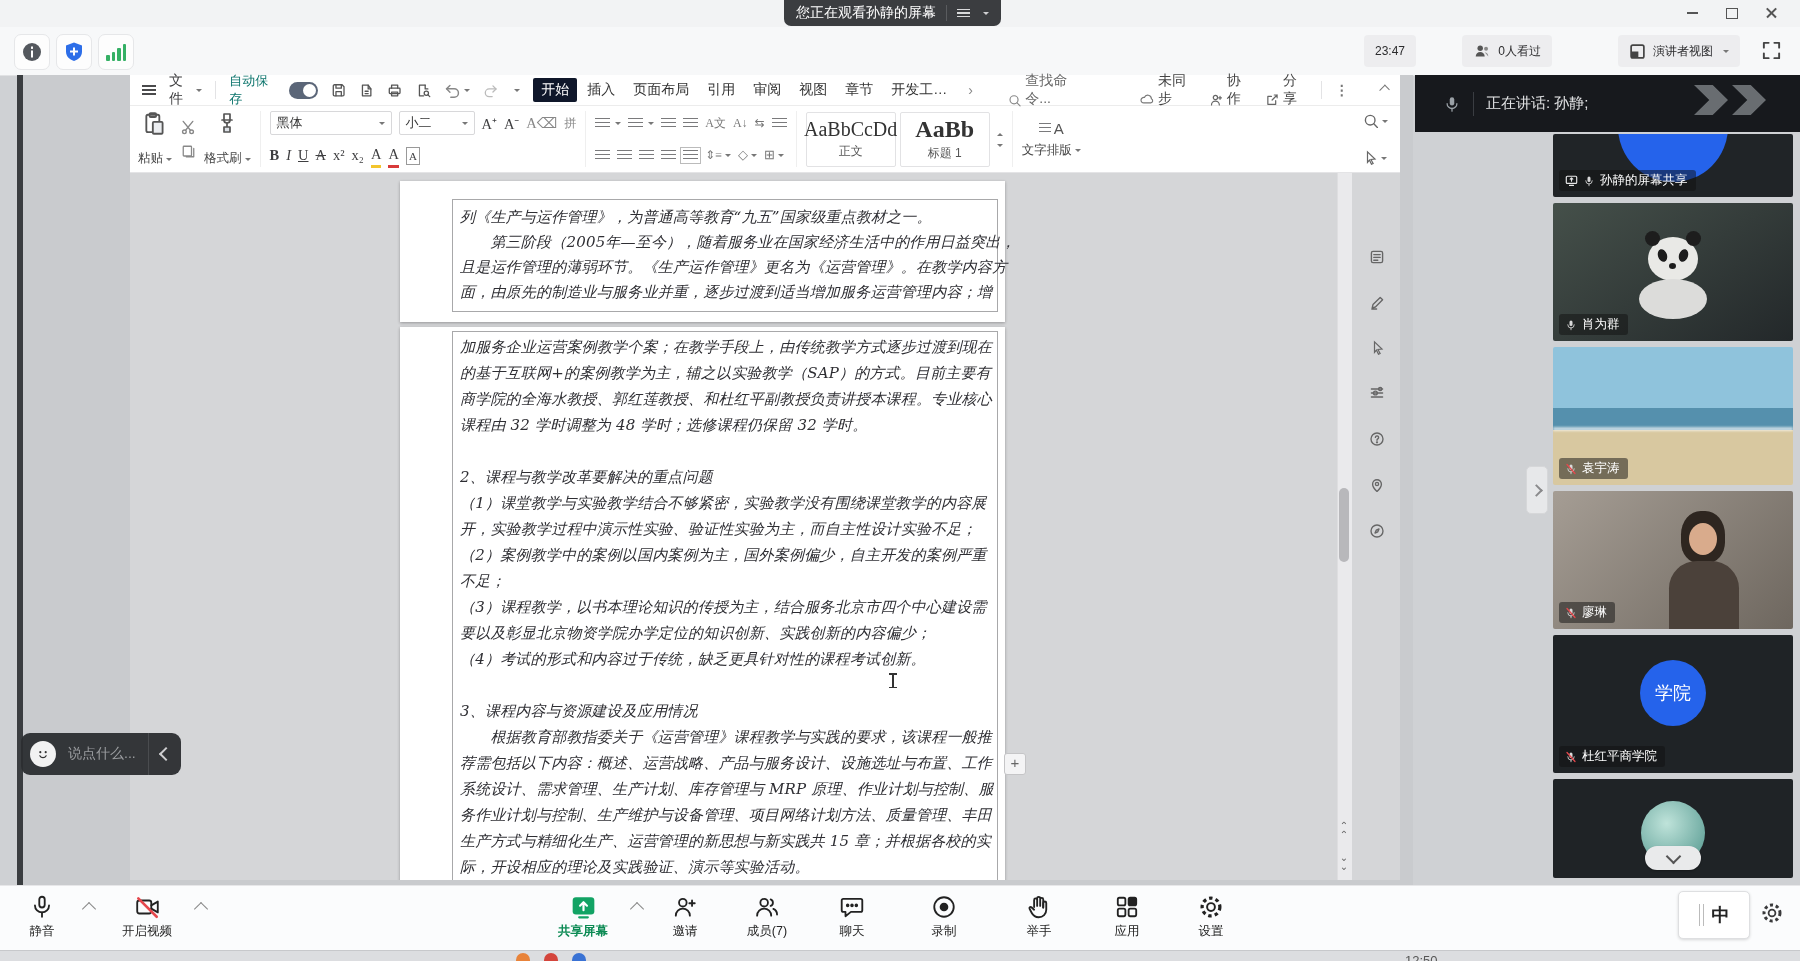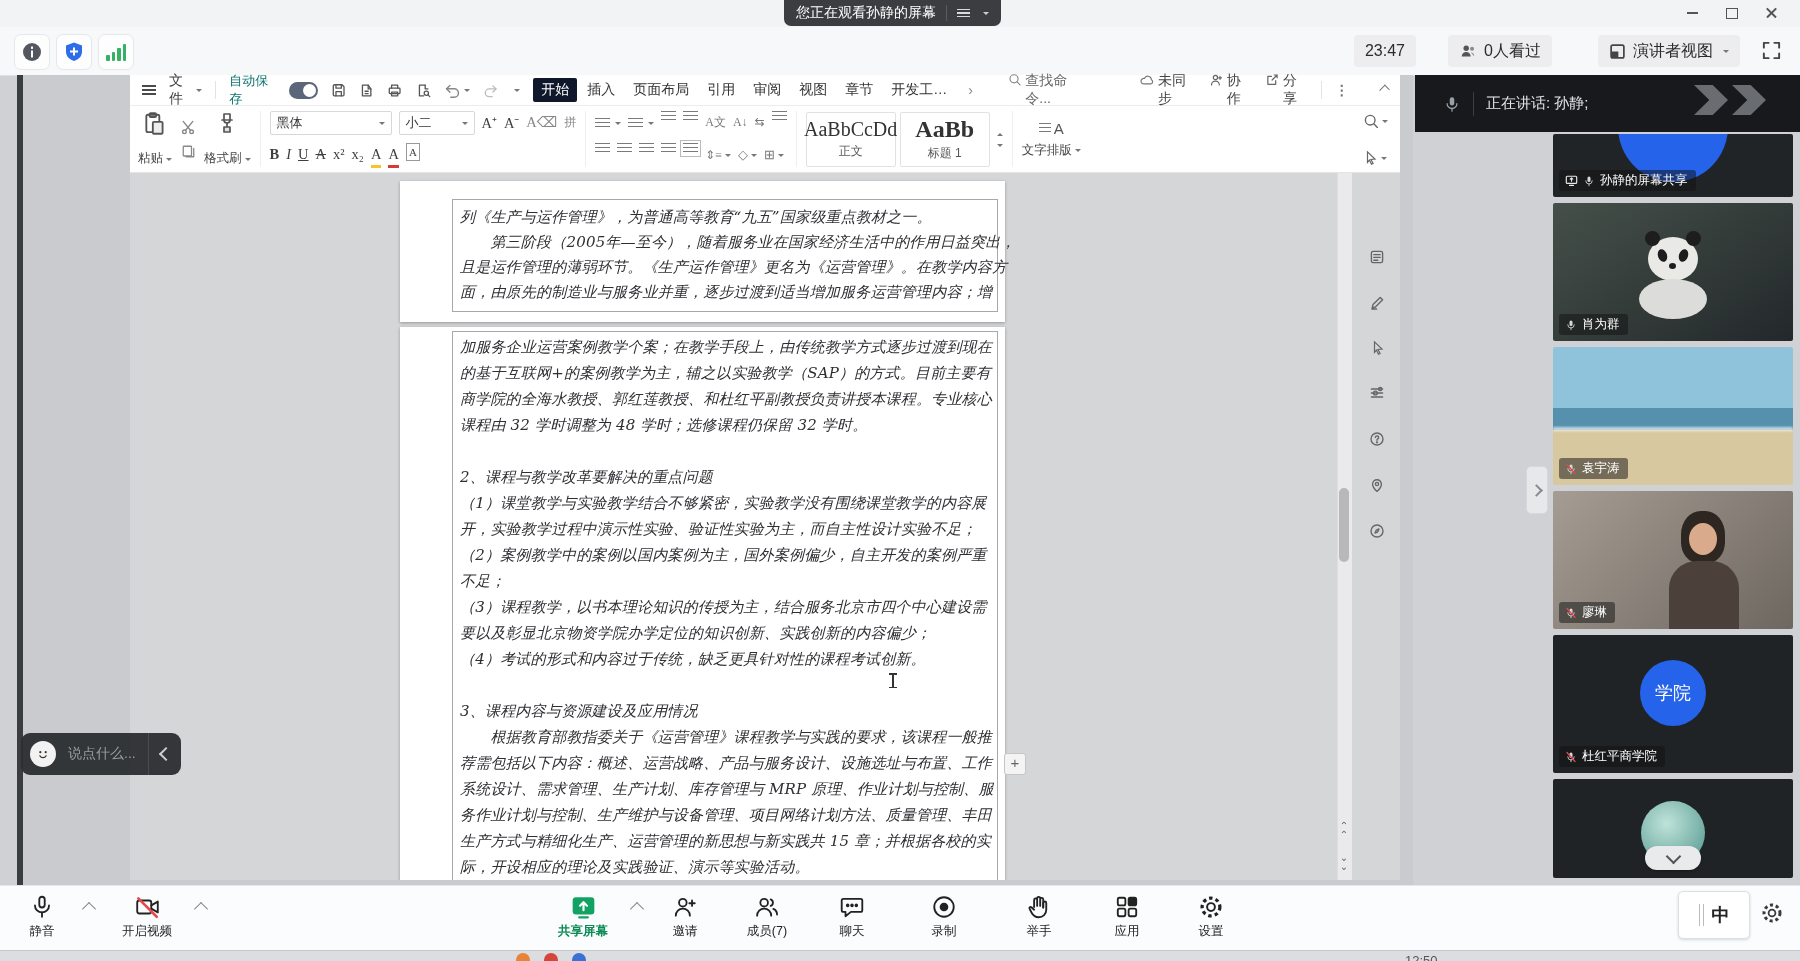--- a/index.html
+++ b/index.html
@@ -16,46 +16,46 @@
   .wc{width:40px;height:26px;display:flex;align-items:center;justify-content:center;position:relative}
   .wc-min{width:11px;height:2px;background:#555}
   .wc-max{width:10px;height:9px;border:1.5px solid #555}
   .wc-x1,.wc-x2{position:absolute;width:13px;height:1.7px;background:#555;left:13px;top:12px}
   .wc-x1{transform:rotate(45deg)}.wc-x2{transform:rotate(-45deg)}
   
   .meetbar{position:absolute;left:0;top:27px;width:1800px;height:48px;background:#f7f8f9;border-bottom:1px solid #e1e2e4}
   .hicon{position:absolute;top:7px;width:34px;height:34px;border:1px solid #e6e7e9;border-radius:7px;
       background:#fdfdfd;display:flex;align-items:center;justify-content:center}
   .hbox{height:32px;background:#ededef;border-radius:4px;display:flex;align-items:center;gap:7px;
-      padding:0 11px;font-size:16px;color:#2c2c2e;position:absolute;top:8px}
+      padding:0 11px;font-size:12px;color:#2c2c2e;position:absolute;top:8px}
   .sig{display:flex;align-items:flex-end;gap:2px}.sig i{display:block;width:3.5px;background:#35b065;border-radius:1px}
   
   .shared{position:absolute;left:17px;top:75px;width:1390px;height:810px;background:#c9cbce;border-left:6px solid #3a3d40}
   
   .wps{position:absolute;left:130px;top:75px;width:1270px;height:805px;background:#fff;font-size:14px}
   .menurow{position:absolute;left:0;top:0;width:1270px;height:31px;border-bottom:1px solid #ececec;
       display:flex;align-items:center;gap:13px;padding:0 12px;box-sizing:border-box;color:#3c3c3e}
   .mbars i{display:block;width:14px;height:1.6px;background:#4a4a4c;margin:2.6px 0}
   .vdiv{width:1px;height:18px;background:#e3e3e5}
   .toggle{width:32px;height:17px;border-radius:9px;background:#5b6678;position:relative}
   .toggle b{position:absolute;right:2px;top:2px;width:13px;height:13px;border-radius:50%;background:#fff}
-  .qtool{color:#666;display:flex;align-items:flex-start;gap:4px}
+  .qtool{color:#666;display:flex;align-items:flex-end;gap:4px}
   .tabs{display:flex;align-items:center;gap:2px}
   .tab{padding:3px 8px;border-radius:2px;color:#333;white-space:nowrap}
   .tab.active{background:#0f172a;color:#fff}
   .cd{width:0;height:0;border:3.5px solid transparent;border-top-color:#777;margin-left:3px;transform:translateY(2px);display:inline-block}
   .cu{width:7px;height:7px;border-left:1.7px solid #777;border-top:1.7px solid #777;transform:rotate(45deg);display:inline-block}
   
   .ribbon{position:absolute;left:0;top:31px;width:1270px;height:67px;border-bottom:1px solid #e4e4e6;
       display:flex;align-items:stretch;padding:5px 8px;box-sizing:border-box;gap:9px}
   .rgroup{display:flex;gap:8px;padding-right:9px;border-right:1px solid #efefef}
   .rcol{display:flex;flex-direction:column;align-items:center;justify-content:space-between}
   .rlabel{font-size:12.5px;color:#444;display:flex;align-items:center;white-space:nowrap}
   .rows{display:flex;flex-direction:column;justify-content:space-between}
-  .rrow{display:flex;gap:7px;height:26px}
+  .rrow{display:flex;align-items:center;gap:7px;height:26px}
   .sel{display:flex;align-items:center;justify-content:space-between;border:1px solid #d8d8da;border-radius:2px;
       height:22px;padding:0 6px;font-size:13px;color:#333;background:#fff}
   .rb{font-size:14.5px;color:#3e3e40;display:flex;align-items:center;height:22px;font-family:"Liberation Serif",serif}
   .st{width:15px;height:11px;background:repeating-linear-gradient(to bottom,#7a7a7c 0 1.4px,transparent 1.4px 3.9px)}
   .stylebox{border:1px solid #e2e2e4;border-radius:2px;background:#fff;width:88px;height:53px;
       display:flex;flex-direction:column;align-items:center;justify-content:center;gap:2px}
   .spin{display:flex;flex-direction:column;justify-content:center;gap:6px}
   
   .docarea{position:absolute;left:0;top:98px;width:1270px;height:707px;background:#d5d6d8;overflow:hidden}
   .page{position:absolute;left:270px;width:605px;background:#fff;box-shadow:0 1px 3px rgba(0,0,0,.3)}

